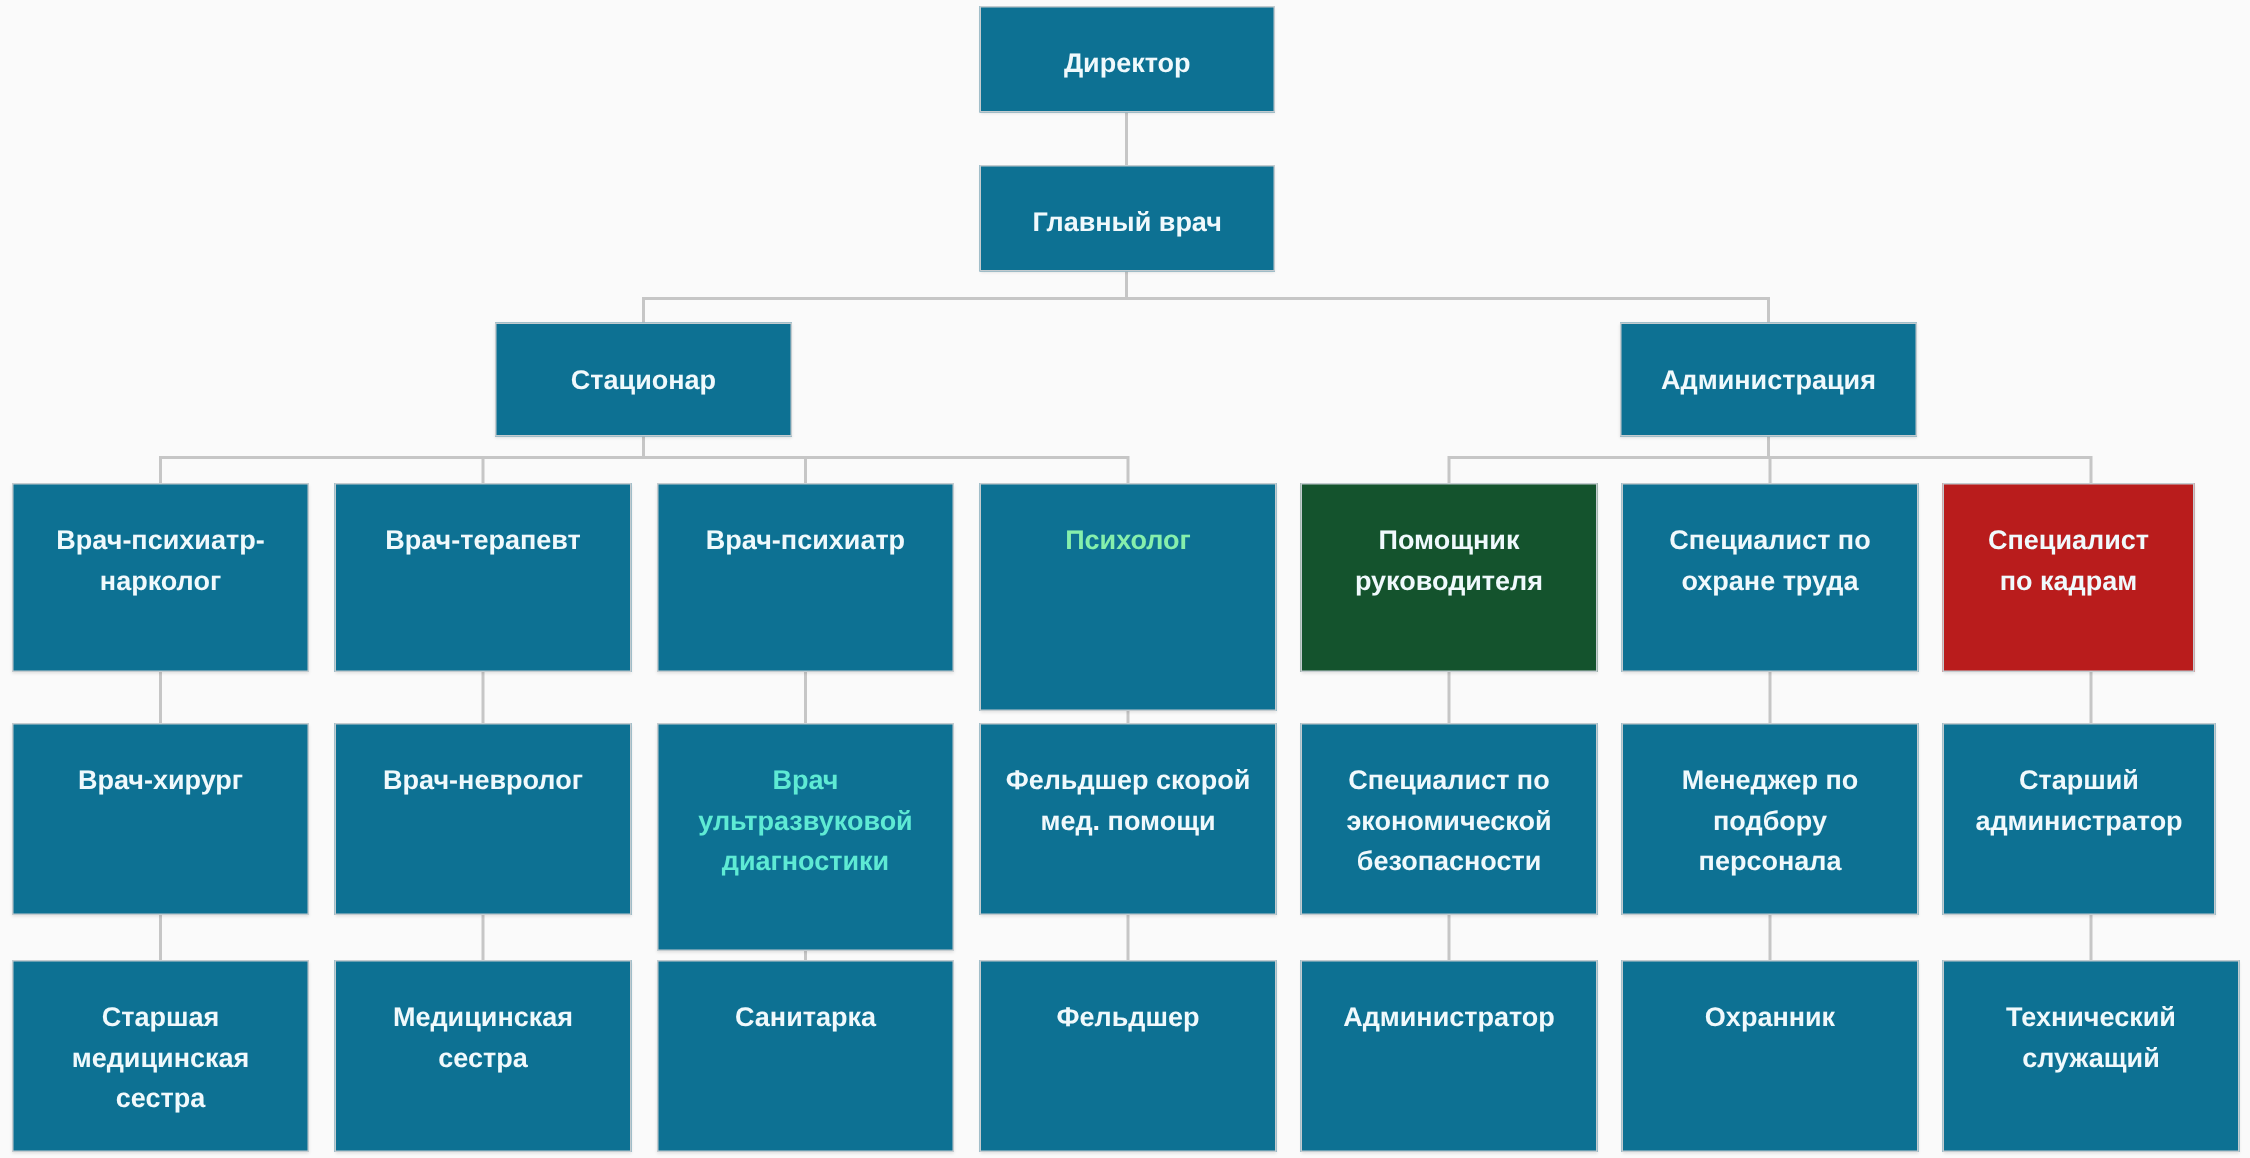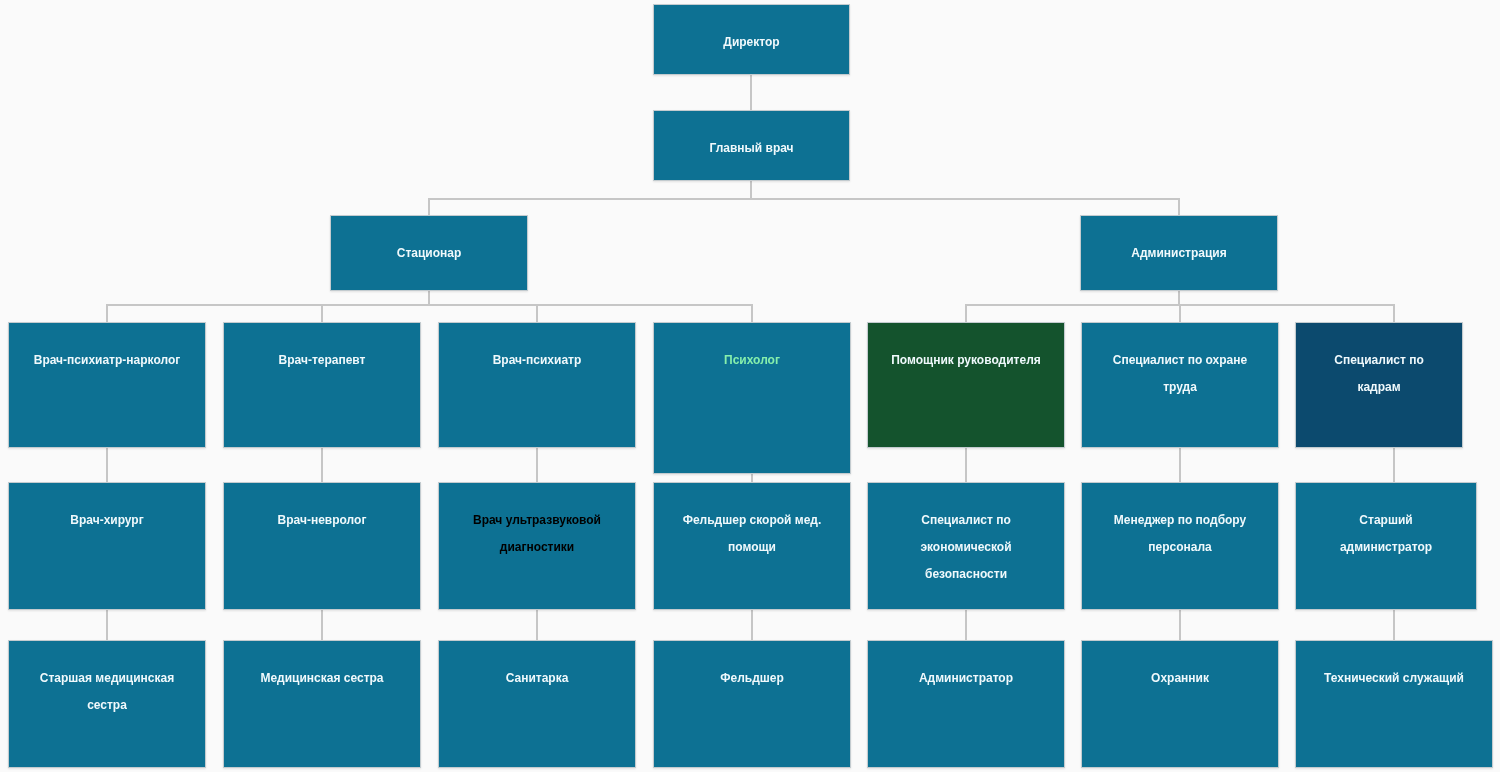--- a/index.html
+++ b/index.html
@@ -16,21 +16,21 @@
     overflow: hidden;
   }
   .node {
     position: absolute;
     box-sizing: border-box;
     background: #0d7193;
     color: #f0f9fc;
     border: 1px solid #c3cbcf;
     box-shadow: 0 1px 2px rgba(0,0,0,0.10);
     font-weight: bold;
-    font-size: 12px;
+    font-size: 18px;
     line-height: 27px;
     text-align: center;
     padding: 24px 16px 0 16px;
   }
   .line {
     position: absolute;
     background: #c6c6c6;
   }
 </style>
 </head>
@@ -79,25 +79,25 @@
 
   <div class="node" style="left: 330px; top: 215px; width: 198px; height: 76px; background: rgb(13, 113, 147); color: rgb(240, 249, 252);">Стационар</div>
   <div class="node" style="left: 1080px; top: 215px; width: 198px; height: 76px; background: rgb(13, 113, 147); color: rgb(240, 249, 252);">Администрация</div>
 
   <div class="node" style="left: 8px; top: 322px; width: 198px; height: 126px; background: rgb(13, 113, 147); color: rgb(240, 249, 252);">Врач-психиатр-нарколог</div>
   <div class="node" style="left: 223px; top: 322px; width: 198px; height: 126px; background: rgb(13, 113, 147); color: rgb(240, 249, 252);">Врач-терапевт</div>
   <div class="node" style="left: 438px; top: 322px; width: 198px; height: 126px; background: rgb(13, 113, 147); color: rgb(240, 249, 252);">Врач-психиатр</div>
   <div class="node" style="left: 653px; top: 322px; width: 198px; height: 152px; background: rgb(13, 113, 147); color: #86efac;">Психолог</div>
   <div class="node" style="left: 867px; top: 322px; width: 198px; height: 126px; background: #14532d; color: rgb(240, 249, 252);">Помощник руководителя</div>
   <div class="node" style="left: 1081px; top: 322px; width: 198px; height: 126px; background: rgb(13, 113, 147); color: rgb(240, 249, 252);">Специалист по охране труда</div>
-  <div class="node" style="left: 1295px; top: 322px; width: 168px; height: 126px; background: #0c4a6e; color: rgb(240, 249, 252);">Специалист по кадрам</div>
+  <div class="node" style="left: 1295px; top: 322px; width: 168px; height: 126px; background: #b91c1c; color: rgb(240, 249, 252);">Специалист по кадрам</div>
 
   <div class="node" style="left: 8px; top: 482px; width: 198px; height: 128px; background: rgb(13, 113, 147); color: rgb(240, 249, 252);">Врач-хирург</div>
   <div class="node" style="left: 223px; top: 482px; width: 198px; height: 128px; background: rgb(13, 113, 147); color: rgb(240, 249, 252);">Врач-невролог</div>
-  <div class="node" style="left: 438px; top: 482px; width: 198px; height: 128px; background: rgb(13, 113, 147); color: #000000;">Врач ультразвуковой диагностики</div>
+  <div class="node" style="left: 438px; top: 482px; width: 198px; height: 152px; background: rgb(13, 113, 147); color: #5eead4;">Врач ультразвуковой диагностики</div>
   <div class="node" style="left: 653px; top: 482px; width: 198px; height: 128px; background: rgb(13, 113, 147); color: rgb(240, 249, 252);">Фельдшер скорой мед. помощи</div>
   <div class="node" style="left: 867px; top: 482px; width: 198px; height: 128px; background: rgb(13, 113, 147); color: rgb(240, 249, 252);">Специалист по экономической безопасности</div>
   <div class="node" style="left: 1081px; top: 482px; width: 198px; height: 128px; background: rgb(13, 113, 147); color: rgb(240, 249, 252);">Менеджер по подбору персонала</div>
   <div class="node" style="left: 1295px; top: 482px; width: 182px; height: 128px; background: rgb(13, 113, 147); color: rgb(240, 249, 252);">Старший администратор</div>
 
   <div class="node" style="left: 8px; top: 640px; width: 198px; height: 128px; background: rgb(13, 113, 147); color: rgb(240, 249, 252);">Старшая медицинская сестра</div>
   <div class="node" style="left: 223px; top: 640px; width: 198px; height: 128px; background: rgb(13, 113, 147); color: rgb(240, 249, 252);">Медицинская сестра</div>
   <div class="node" style="left: 438px; top: 640px; width: 198px; height: 128px; background: rgb(13, 113, 147); color: rgb(240, 249, 252);">Санитарка</div>
   <div class="node" style="left: 653px; top: 640px; width: 198px; height: 128px; background: rgb(13, 113, 147); color: rgb(240, 249, 252);">Фельдшер</div>
   <div class="node" style="left: 867px; top: 640px; width: 198px; height: 128px; background: rgb(13, 113, 147); color: rgb(240, 249, 252);">Администратор</div>

